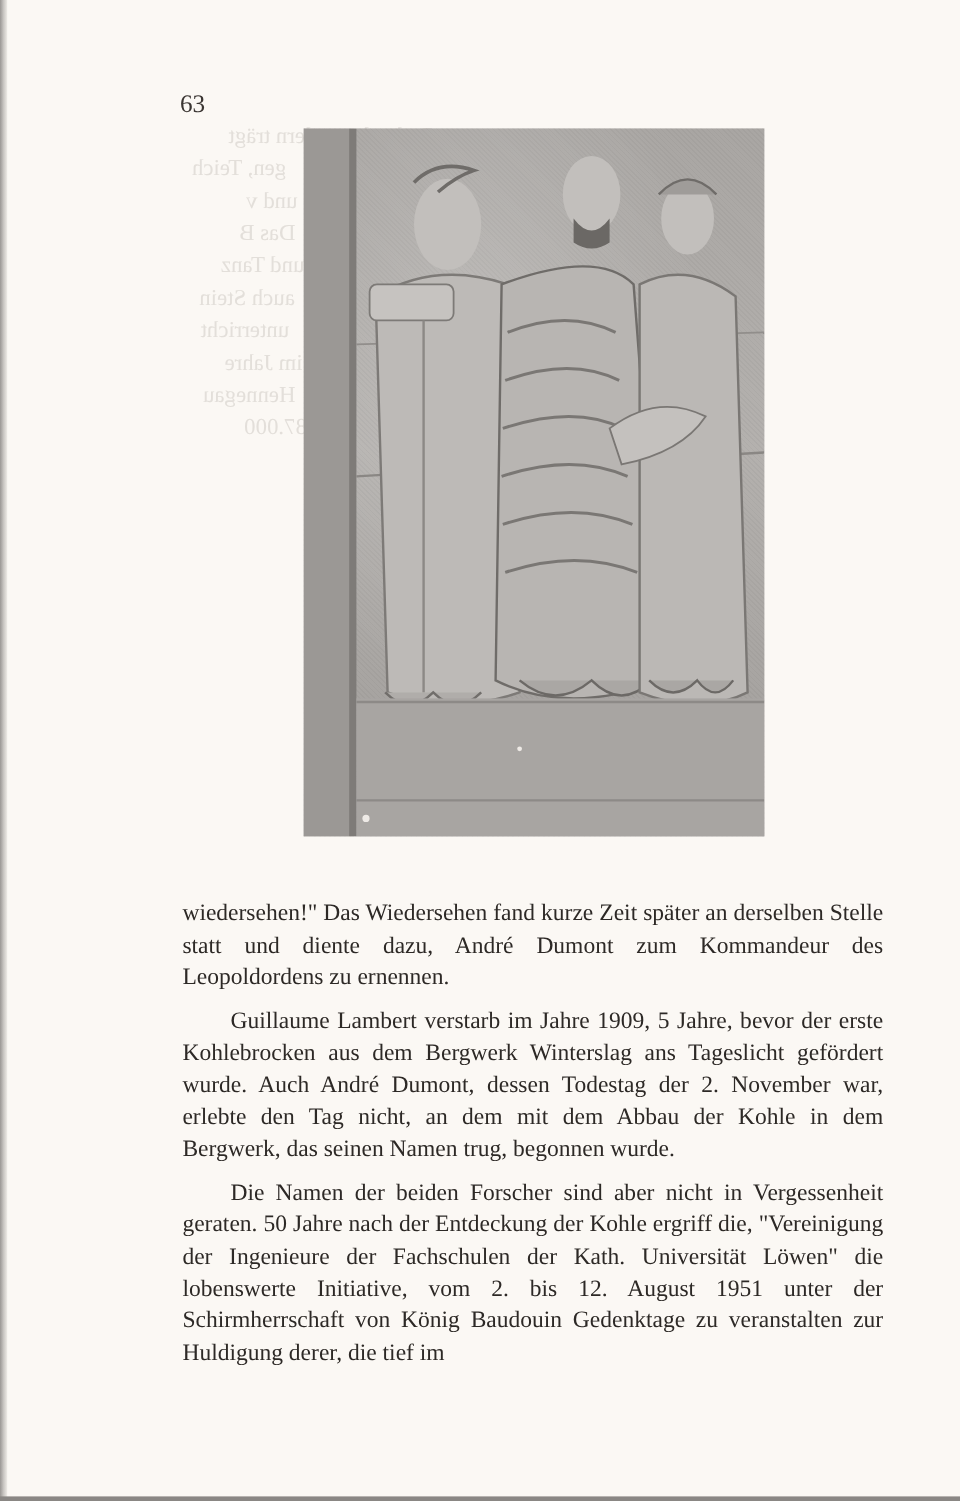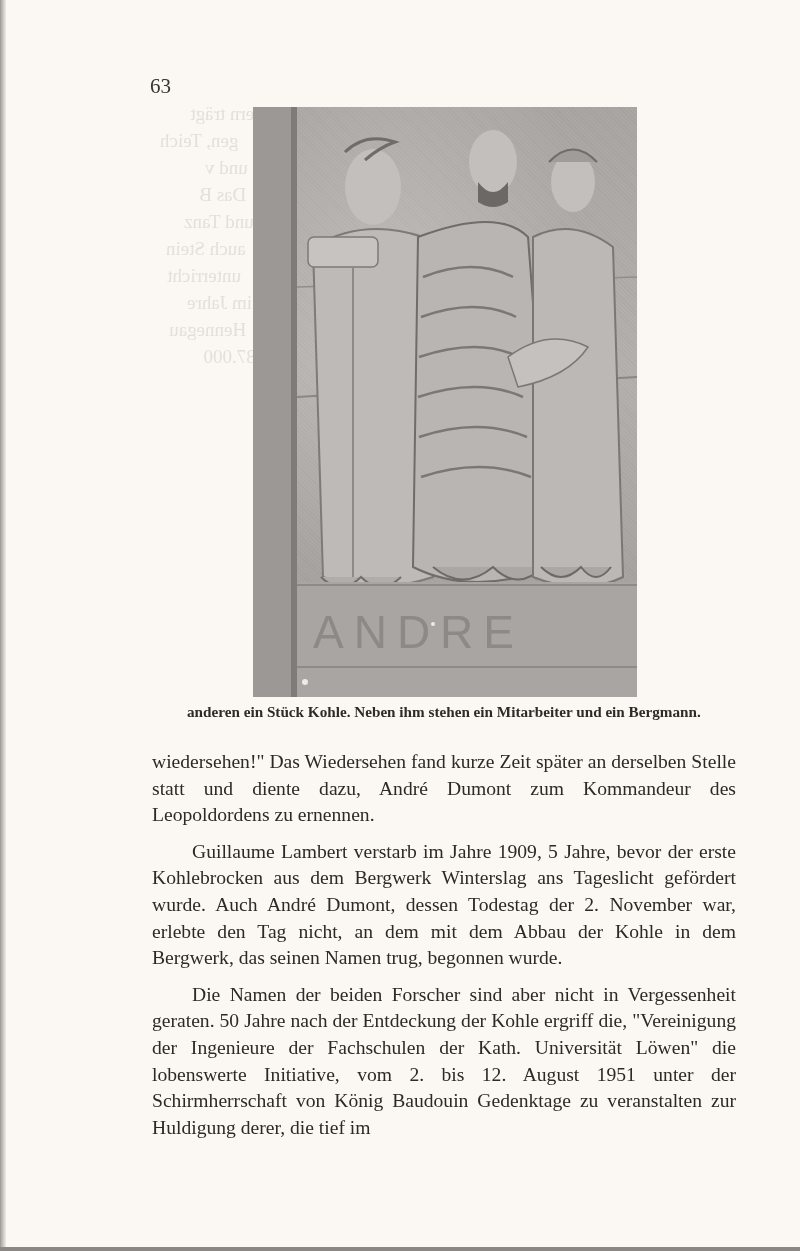--- a/index.html
+++ b/index.html
@@ -152,24 +152,22 @@
     <path d="M280 130 q40 -20 80 10 l10 330 q-40 20 -90 0 z" fill="#bbb8b5" stroke="#7a7774" stroke-width="2"></path>
     <path d="M255 250 q40 -30 80 -10 q-20 30 -70 40 z" fill="#c4c1be" stroke="#7a7774" stroke-width="1.5"></path>
     <path d="M288 460 q20 20 40 0 q15 20 30 0" fill="#aaa7a4" stroke="#6c6966" stroke-width="2"></path>
 
     <rect x="44" y="475" width="340" height="115" fill="#a8a5a2"></rect>
     <line x1="44" y1="478" x2="384" y2="478" stroke="#8d8a87" stroke-width="2"></line>
     <line x1="44" y1="560" x2="384" y2="560" stroke="#8d8a87" stroke-width="2"></line>
     <circle cx="52" cy="575" r="3" fill="#eeeae6"></circle>
     <circle cx="180" cy="517" r="2" fill="#eeeae6"></circle>
   </svg>
-  <div class="inscription">ANDRE</div>
 </div>
 
 <div class="caption">
-  <span class="line line2">anderen ein Stück Kohle. Neben ihm stehen ein Mitarbeiter und ein Bergmann.</span>
 </div>
 
 <div class="body-text">
   <p class="first">wiedersehen!" Das Wiedersehen fand kurze Zeit später an derselben Stelle statt und diente dazu, André Dumont zum Kommandeur des Leopoldordens zu ernennen.</p>
   <p class="indent">Guillaume Lambert verstarb im Jahre 1909, 5 Jahre, bevor der erste Kohlebrocken aus dem Bergwerk Winterslag ans Tageslicht gefördert wurde. Auch André Dumont, dessen Todestag der 2. November war, erlebte den Tag nicht, an dem mit dem Abbau der Kohle in dem Bergwerk, das seinen Namen trug, begonnen wurde.</p>
   <p class="indent">Die Namen der beiden Forscher sind aber nicht in Vergessenheit geraten. 50 Jahre nach der Entdeckung der Kohle ergriff die, "Vereinigung der Ingenieure der Fachschulen der Kath. Universität Löwen" die lobenswerte Initiative, vom 2. bis 12. August 1951 unter der Schirmherrschaft von König Baudouin Gedenktage zu veranstalten zur Huldigung derer, die tief im</p>
 </div>
 
 </body></html>

